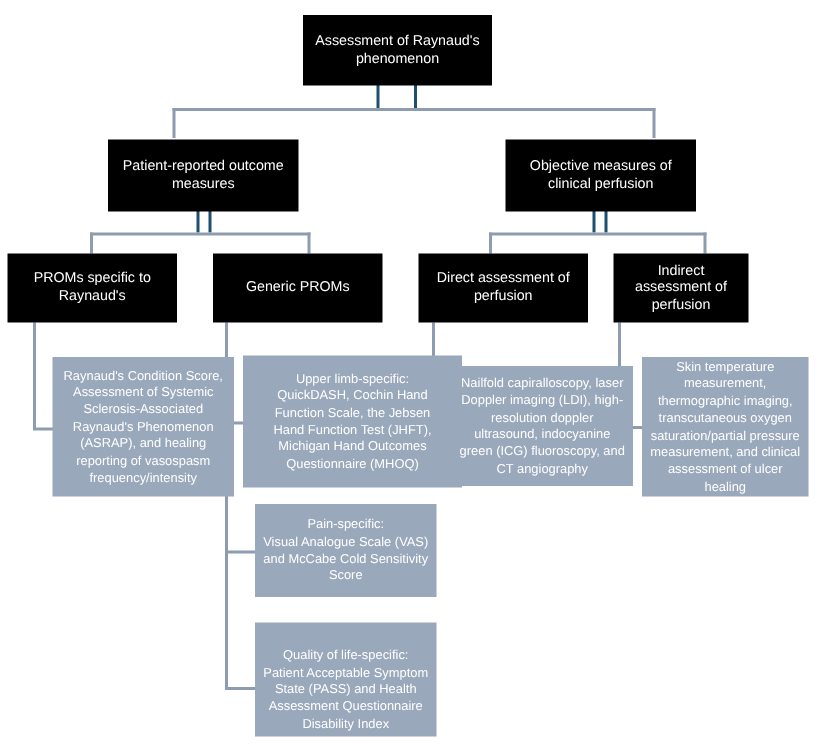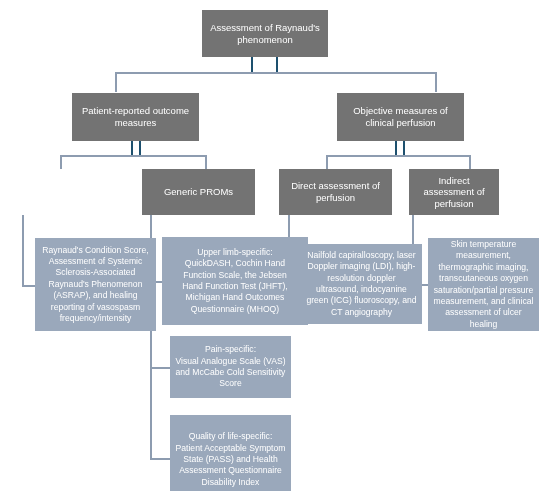--- a/index.html
+++ b/index.html
@@ -23,21 +23,21 @@
     display: flex;
     align-items: center;
     justify-content: center;
     text-align: center;
     color: #ffffff;
     line-height: 1.22;
     padding: 3px 5px;
     z-index: 3;
   }
   .node-dark {
-    background: #737373;
+    background: #000000;
   }
   .node-light {
     background: #9aa8bb;
     color: #ffffff;
   }
   .node span {
     display: block;
     white-space: pre-line;
   }
   .lvl1 { font-size: 9.5px; }
@@ -100,20 +100,23 @@
   <div class="node node-dark lvl2" style="left:337px; top:93px; width:127px; height:48px;">
     <span>Objective measures of
 clinical perfusion</span>
   </div>
 
   <div class="node node-dark lvl2" style="left:72px; top:93px; width:127px; height:48px;">
     <span>Patient-reported outcome
 measures</span>
   </div>
 
+  <div class="node node-dark lvl3" style="left:5px; top:169px; width:113px; height:46px;">
+    <span>PROMs specific to Raynaud's</span>
+  </div>
 
   <div class="node node-dark lvl3" style="left:142px; top:169px; width:113px; height:46px;">
     <span>Generic PROMs</span>
   </div>
 
   <div class="node node-dark lvl3" style="left:279px; top:169px; width:113px; height:46px;">
     <span>Direct assessment of
 perfusion</span>
   </div>
 

